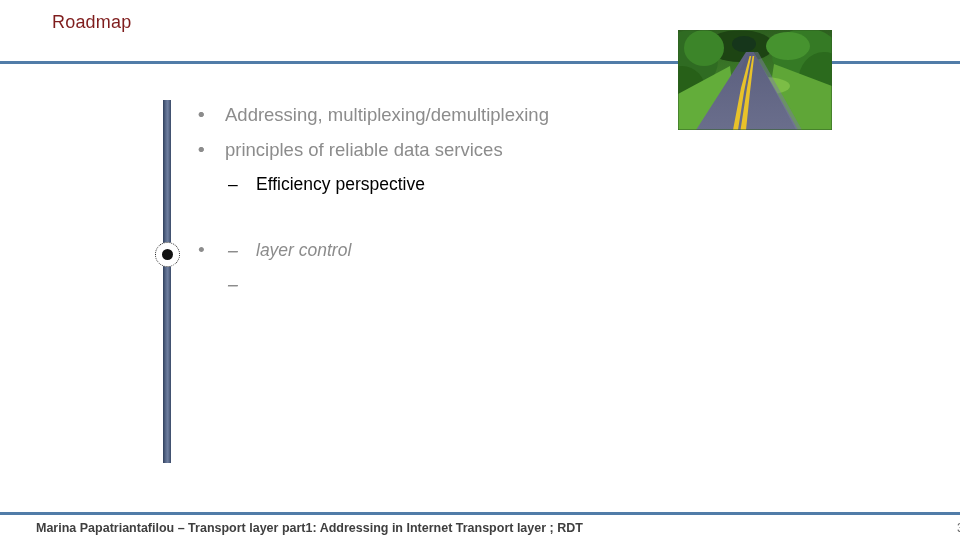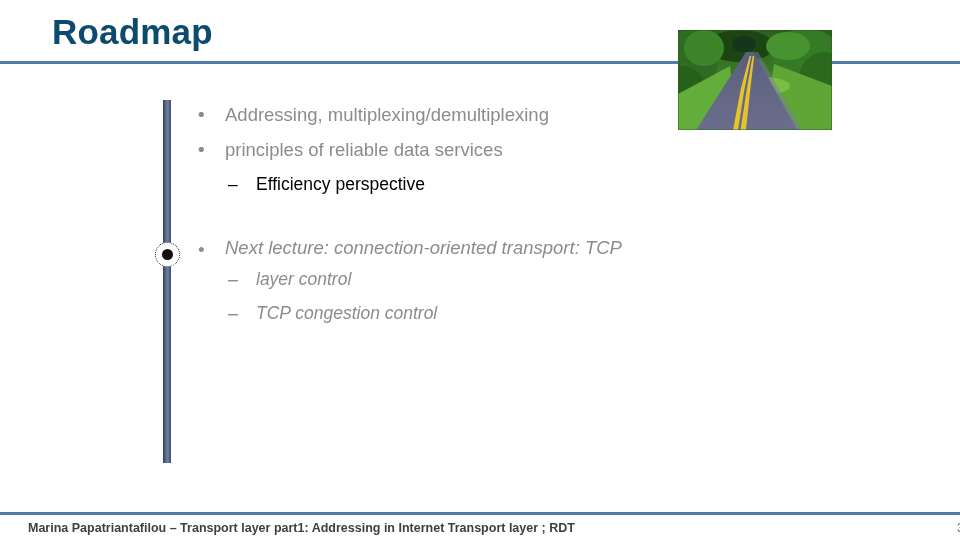--- a/index.html
+++ b/index.html
@@ -13,23 +13,23 @@
     position: relative;
     overflow: hidden;
     font-family: "Liberation Sans", sans-serif;
   }
 
   
   #slide-title {
     position: absolute;
     left: 52px;
     top: 12px;
-    font-size: 35px;
-    font-weight: bold;
-    color: #0c4a6e;
+    font-size: 18px;
+    font-weight: normal;
+    color: #7f1d1d;
     letter-spacing: 0.2px;
     white-space: nowrap;
   }
 
   
   #header-rule {
     position: absolute;
     left: 0px;
     top: 61px;
     width: 960px;
@@ -132,21 +132,21 @@
   #footer-rule {
     position: absolute;
     left: 0px;
     top: 512px;
     width: 960px;
     height: 3px;
     background: #517ca8;
   }
   #footer-text {
     position: absolute;
-    left: 28px;
+    left: 36px;
     top: 521px;
     font-size: 12.5px;
     font-weight: bold;
     color: #3f3f3f;
     white-space: nowrap;
   }
   #page-number {
     position: absolute;
     left: 920px;
     top: 521px;
@@ -231,39 +231,37 @@
       <span class="dash">–</span>
       <span>Efficiency perspective</span>
     </div>
 
   </div>
 
   <div id="group-next" class="italicgrp">
 
     <div class="lvl1">
       <span class="dot">•</span>
-      <span>Next lecture: connection-oriented transport: TCP</span>
     </div>
 
     <div class="lvl2">
       <span class="dash">–</span>
     </div>
 
     <div class="lvl2">
       <span class="dash">–</span>
       <span>layer control</span>
     </div>
 
     <div class="lvl2">
       <span class="dash">–</span>
     </div>
 
     <div class="lvl2">
       <span class="dash">–</span>
-      <span>TCP congestion control</span>
     </div>
 
   </div>
 
 </div>
 
 <div id="footer-rule"></div>
 <div id="footer-text">Marina Papatriantafilou –  Transport layer part1: Addressing in Internet Transport layer ; RDT</div>
 <div id="page-number">31</div>
 

